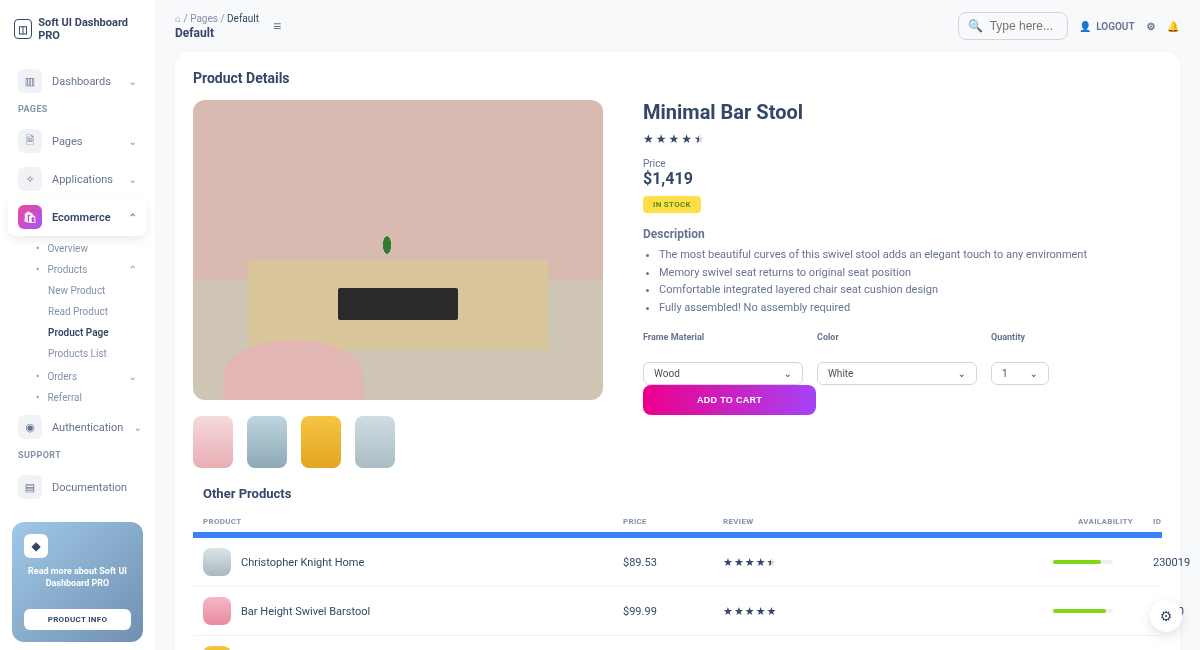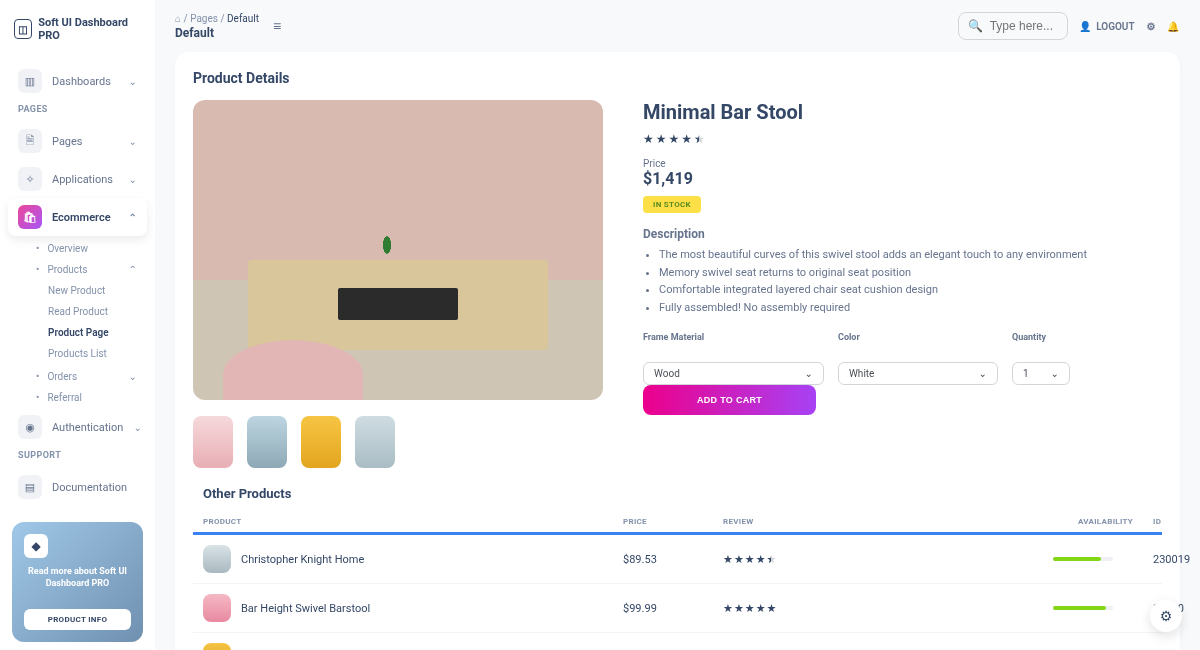--- a/index.html
+++ b/index.html
@@ -56,24 +56,24 @@
 .price-label { font-size: 10px; color: #67748e; margin-top: 12px; }
 .price-value { font-size: 16px; font-weight: 700; }
 .stock-badge { display: inline-block; background: #fde047; color: #5a8a1f; font-size: 8px; font-weight: 700; padding: 4px 10px; border-radius: 4px; margin-top: 8px; letter-spacing: .3px; }
 .desc-label { font-size: 12px; font-weight: 700; color: #67748e; margin-top: 14px; }
 .desc-list { margin-top: 6px; padding-left: 16px; font-size: 11px; color: #67748e; line-height: 1.5; }
 .desc-list li { margin: 1px 0; }
 .variant-row { display: flex; gap: 14px; margin-top: 16px; }
 .variant { display: flex; flex-direction: column; gap: 20px; }
 .variant label { font-size: 9px; font-weight: 700; color: #67748e; }
 .select { border: 1px solid #d2d6da; border-radius: 6px; padding: 5px 10px; font-size: 10px; color: #495057; background: #fff; display:flex; align-items:center; justify-content:space-between; gap:8px; cursor:pointer; }
-.sel1 { width: 181px; } .sel2 { width: 160px; } .sel3 { width: 58px; }
+.sel1 { width: 160px; } .sel2 { width: 160px; } .sel3 { width: 58px; }
 .add-cart { margin-top: 0; display: inline-block; background: linear-gradient(90deg,#ec008c,#a742f5); color: #fff; font-size: 9px; font-weight: 700; padding: 10px 54px; border-radius: 8px; letter-spacing: .3px; cursor: pointer; border:none; }
 .other-title { font-size: 13px; font-weight: 700; margin: 18px 0 10px 10px; }
-.table-head { display: flex; padding: 6px 10px; font-size: 8px; font-weight: 700; color: #8392ab; letter-spacing: .3px; border-bottom: 3px solid #3b82f6; }
+.table-head { display: flex; padding: 6px 10px; font-size: 8px; font-weight: 700; color: #8392ab; letter-spacing: .3px; border-bottom: 6px solid #3b82f6; }
 .c-prod { flex: 0 0 420px; }
 .c-price { flex: 0 0 100px; }
 .c-review { flex: 0 0 230px; }
 .c-avail { flex: 0 0 200px; text-align: right; padding-right: 20px; }
 .c-id { flex: 1; text-align: right; }
 .table-row { display: flex; align-items: center; padding: 10px; border-bottom: 1px solid #f3f4f7; }
 .row-thumb { width: 28px; height: 28px; border-radius: 8px; margin-right: 10px; }
 .rt1 { background: linear-gradient(#d9e3e7,#a9b9c0); }
 .rt2 { background: linear-gradient(#f5b8c4,#e88aa1); }
 .rt3 { background: linear-gradient(#f5c544,#d99a1f); }

